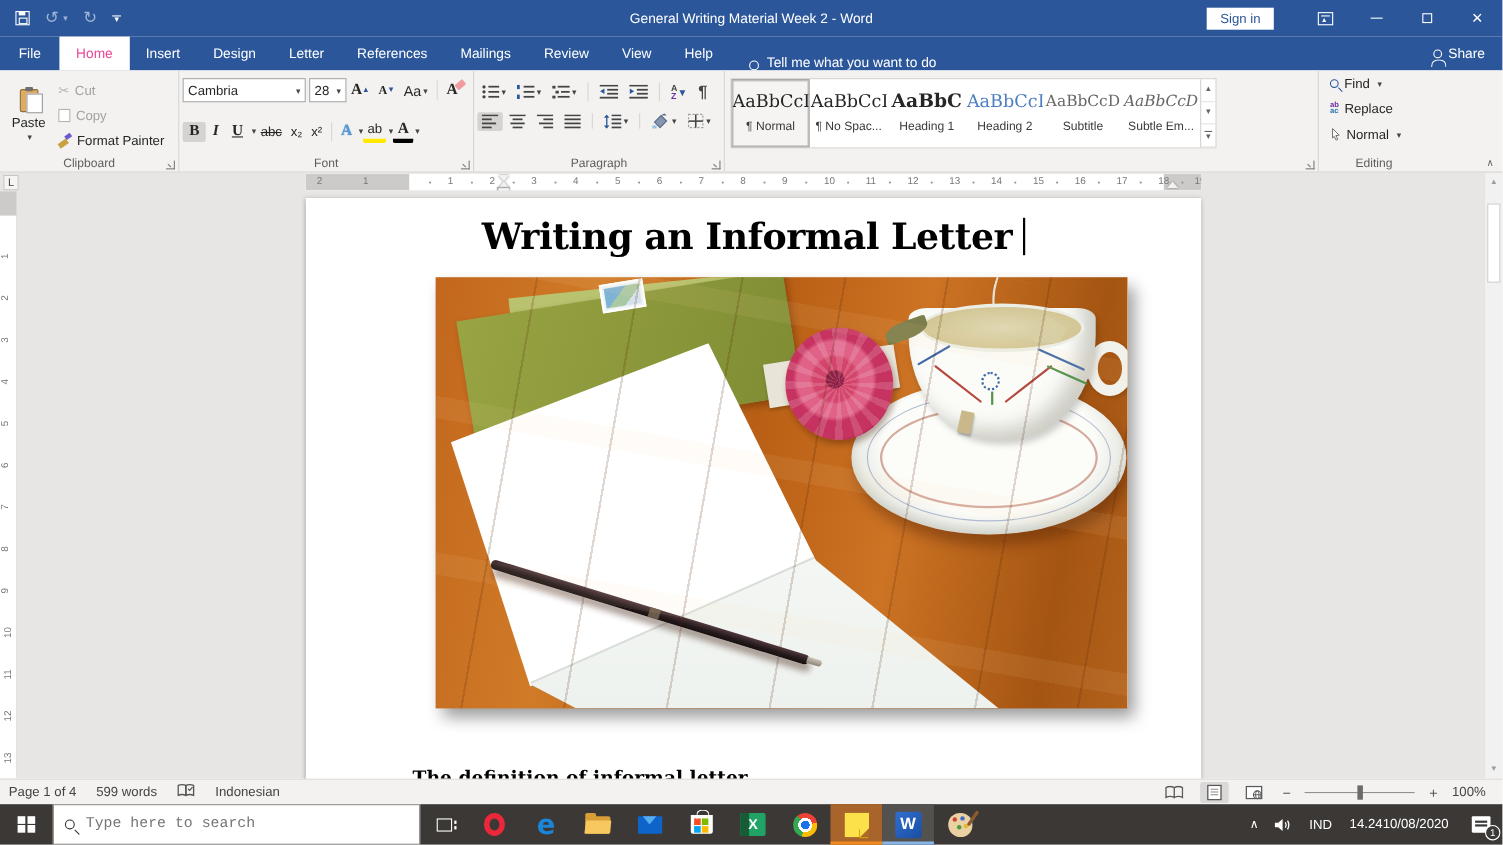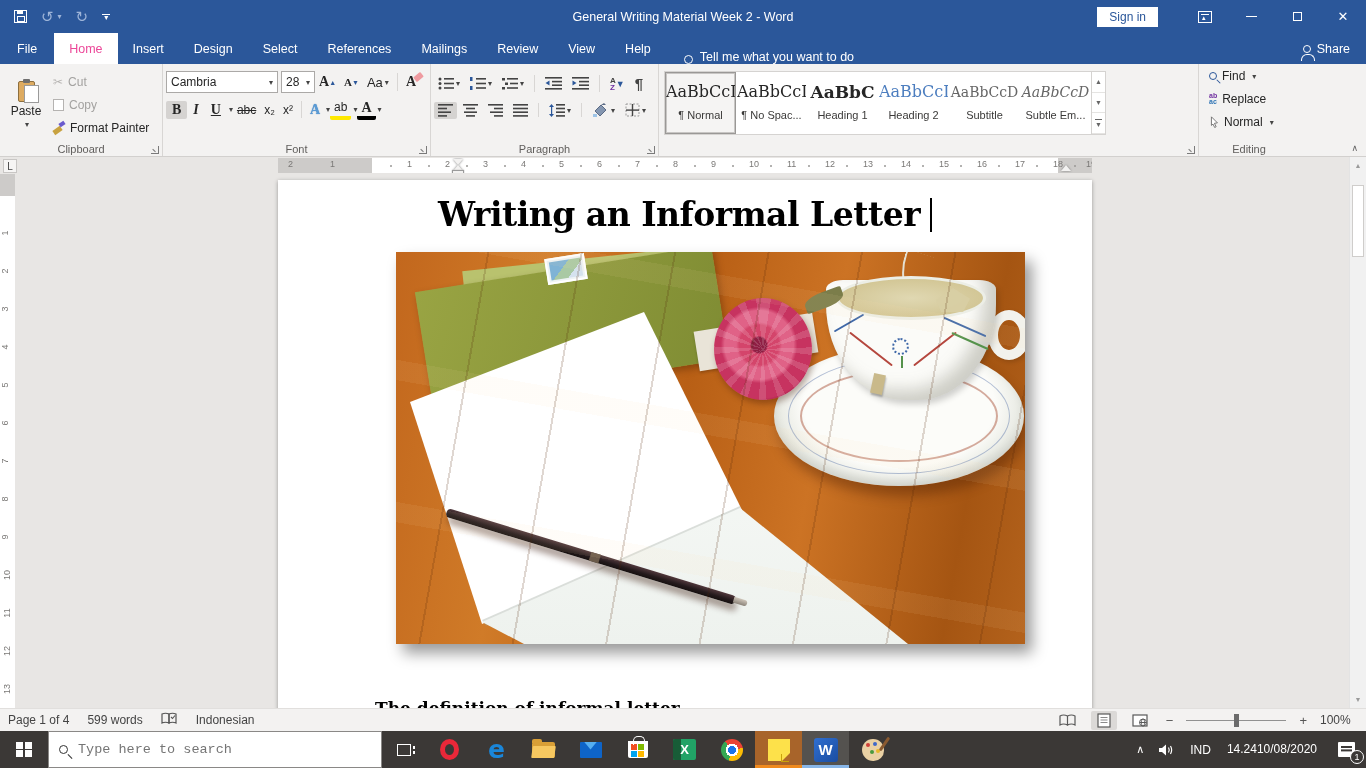--- a/index.html
+++ b/index.html
@@ -251,21 +251,21 @@
         </span>
       <span class="winbtn">✕</span>
     </div>
   </div>
 
   <div class="tabrow">
     <span class="tab file">File</span>
     <span class="tab active">Home</span>
     <span class="tab">Insert</span>
     <span class="tab">Design</span>
-    <span class="tab">Select</span>
+    <span class="tab">Letter</span>
     <span class="tab">References</span>
     <span class="tab">Mailings</span>
     <span class="tab">Review</span>
     <span class="tab">View</span>
     <span class="tab">Help</span>
     <span class="tellme">
       <span class="bulb"></span>
       <span>Tell me what you want to do</span>
     </span>
     <span class="share">
@@ -294,21 +294,21 @@
         <span class="btn smb">
             <span class="fpbrush"></span>
             <span>Format Painter</span>
           </span>
       </div>
       <span class="glabel">Clipboard</span>
       <span class="launcher"></span>
     </div>
 
     <div class="group" style="width:268px">
-      <div class="col" style="gap:6px;padding-top:2px">
+      <div class="col" style="gap:16px;padding-top:2px">
         <div class="row">
           <span class="fbox fname">
               <span>Cambria</span>
               <span class="dd">▾</span>
             </span>
           <span class="fbox fsize">
               <span>28</span>
               <span class="dd">▾</span>
             </span>
           <span class="btn">

